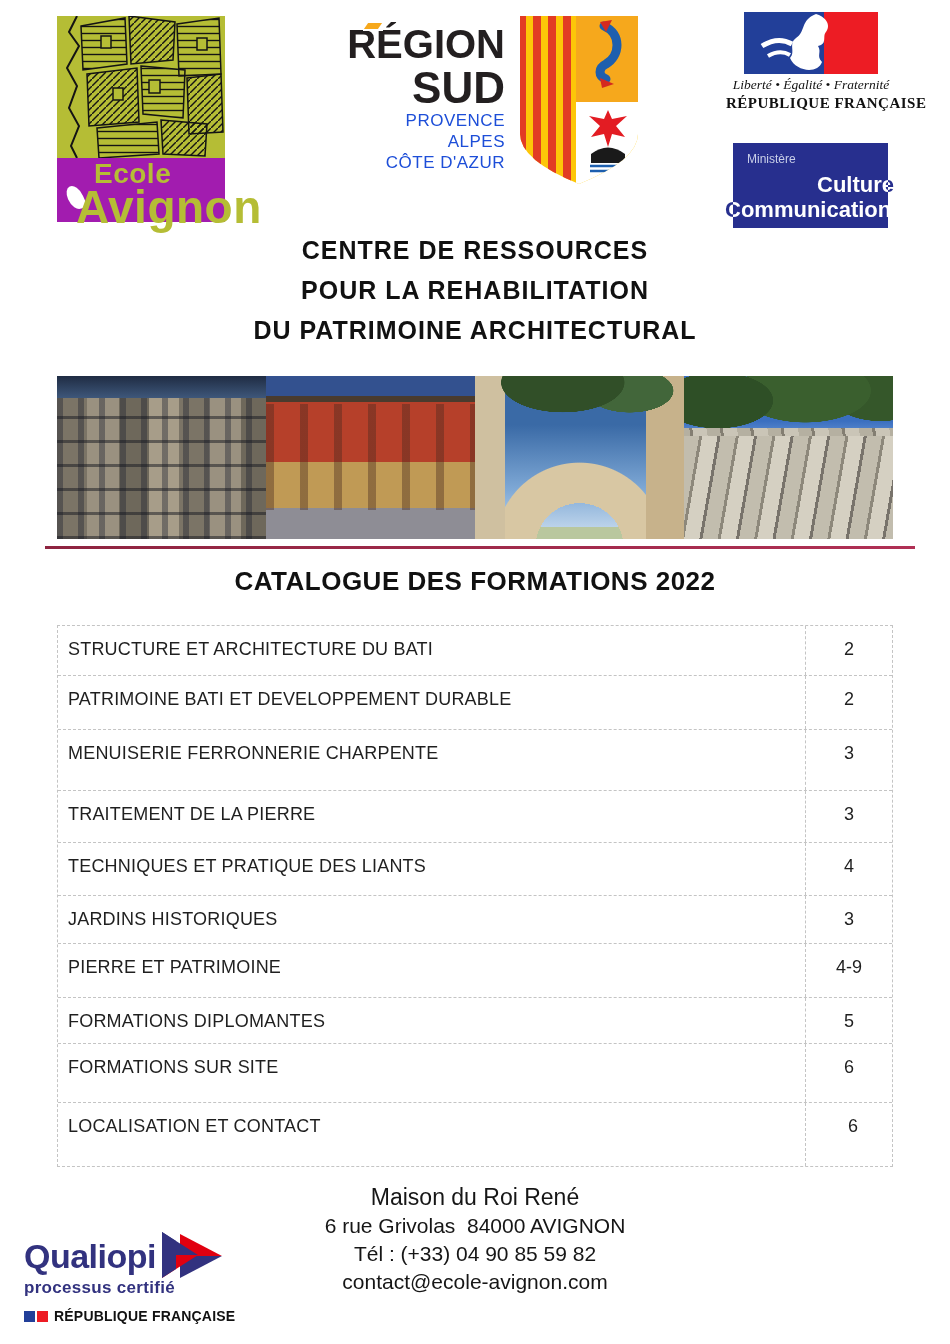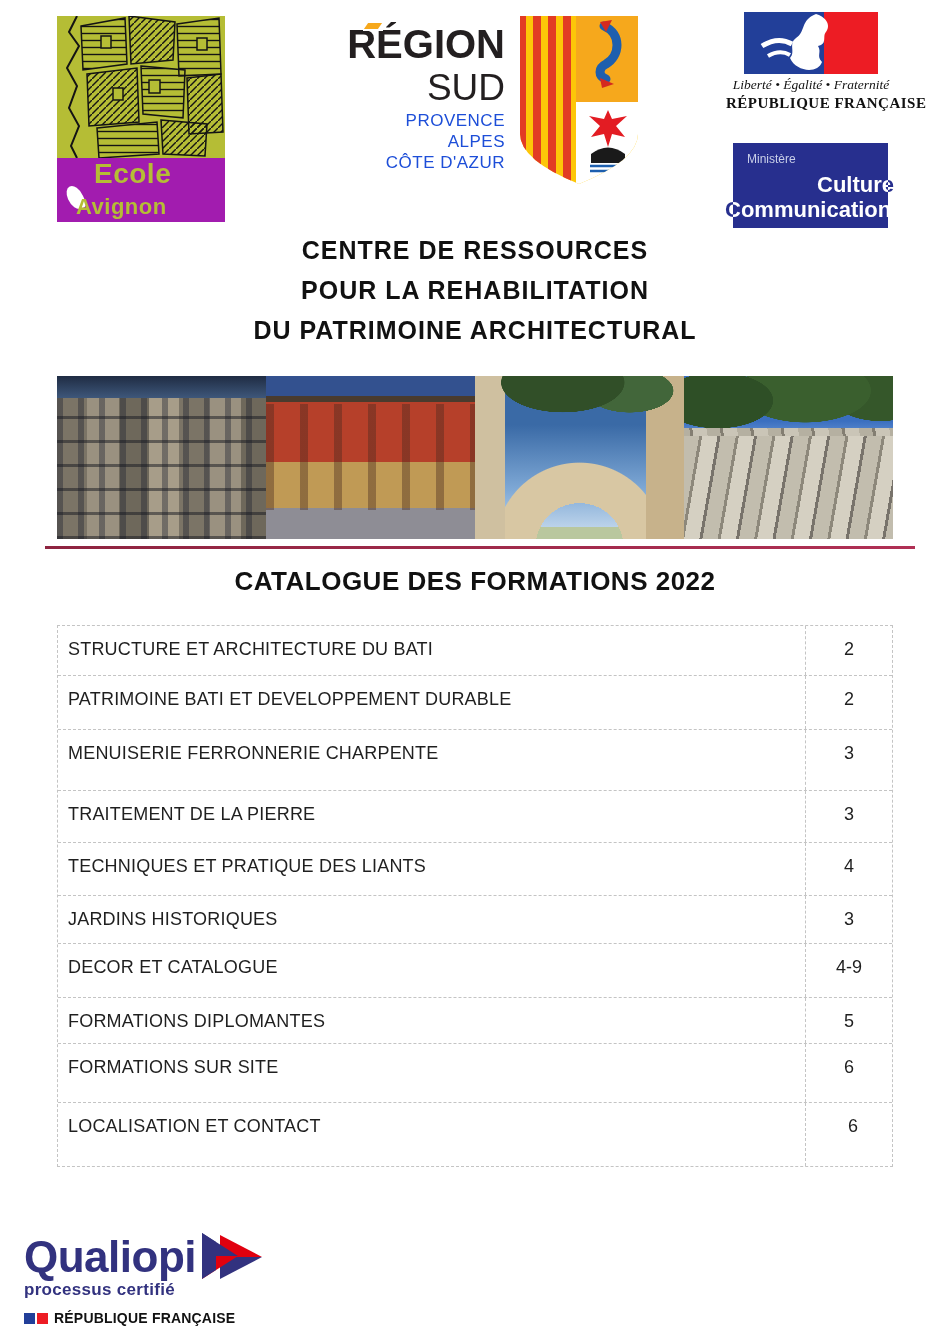--- a/index.html
+++ b/index.html
@@ -4,27 +4,27 @@
 <style>
   html,body{margin:0;padding:0;background:#fff;}
   .page{position:relative;width:950px;height:1344px;background:#ffffff;
         font-family:"Liberation Sans", sans-serif;overflow:hidden;color:#1c1c1c;}
 
   
   .ecole-logo{position:absolute;left:57px;top:16px;width:168px;height:206px;}
   .ecole-art{position:absolute;left:0;top:0;width:168px;height:142px;background:#b5bd35;}
   .ecole-band{position:absolute;left:0;top:142px;width:168px;height:64px;background:#a21caf;}
   .ecole-band .l1{position:absolute;left:37px;top:0px;font-size:28px;font-weight:bold;color:#b5bd35;letter-spacing:.5px;}
-  .ecole-band .l2{position:absolute;left:19px;top:36px;font-size:22px;font-weight:bold;color:#b5bd35;letter-spacing:.5px;}
+  .ecole-band .l2{position:absolute;left:19px;top:22px;font-size:46px;font-weight:bold;color:#b5bd35;letter-spacing:.5px;}
   .ecole-mark{position:absolute;left:11px;top:27px;width:15px;height:25px;background:#fff;
               border-radius:80% 100% 40% 100%;transform:rotate(-24deg);}
 
   .region-text{position:absolute;left:300px;top:22px;width:205px;text-align:right;color:#231f20;}
   .region-text .w1{font-size:40px;font-weight:bold;line-height:44px;position:relative;display:block;}
-  .region-text .w2{font-size:37px;font-weight:normal;line-height:44px;display:block;}
+  .region-text .w2{font-size:44px;font-weight:bold;line-height:44px;display:block;}
   .region-text .sub{font-size:17px;line-height:21px;display:block;letter-spacing:.5px;color:#1d4ed8;}
   .accent-patch{position:absolute;right:122px;top:0px;width:20px;height:9px;background:#fff;}
   .accent-patch i{position:absolute;left:3px;top:1px;width:14px;height:6px;background:#f6a81c;transform:skewX(-35deg);}
 
   .shield{position:absolute;left:518px;top:14px;}
 
   .rf-logo{position:absolute;left:726px;top:12px;width:170px;text-align:center;}
   .rf-flag{display:block;margin:0 auto;}
   .rf-motto{font-family:"Liberation Serif", serif;font-style:italic;font-size:13.5px;color:#111;margin-top:3px;white-space:nowrap;}
   .rf-name{font-family:"Liberation Serif", serif;font-weight:bold;font-size:15px;letter-spacing:.5px;color:#111;margin-top:2px;white-space:nowrap;}
@@ -95,21 +95,21 @@
       padding:13px 0 0 10px;font-size:18px;letter-spacing:.2px;color:#1f1f1f;}
   .toc-page{flex:1;text-align:center;padding-top:13px;font-size:18px;color:#1f1f1f;}
 
   
   .footer-address{position:absolute;left:0;top:1183px;width:950px;text-align:center;color:#161616;}
   .footer-address .a1{font-size:23px;line-height:29px;}
   .footer-address .a2,.footer-address .a3,.footer-address .a4{font-size:21px;line-height:28px;white-space:pre;}
 
   .qualiopi{position:absolute;left:24px;top:1232px;width:240px;}
   .q-row{display:flex;align-items:center;}
-  .q-name{font-size:44px;font-weight:bold;color:#32327f;letter-spacing:-.5px;}
+  .q-name{font-size:34px;font-weight:bold;color:#32327f;letter-spacing:-.5px;}
   .q-arrows{margin-left:6px;}
   .q-tag{font-size:17px;font-weight:bold;color:#32327f;margin-top:-2px;letter-spacing:.3px;}
   .q-rf{display:flex;align-items:center;margin-top:10px;}
   .q-flag{display:flex;margin-right:6px;}
   .q-flag i{width:11px;height:11px;display:block;}
   .q-flag .fb{background:#223f99;margin-right:2px;}
   .q-flag .fr{background:#ed1c24;}
   .q-rf-text{font-size:14px;font-weight:bold;color:#111;letter-spacing:.2px;white-space:nowrap;}
 </style>
 </head>
@@ -245,37 +245,43 @@
     </div>
     <div class="toc-row">
       <div class="toc-label">TECHNIQUES ET PRATIQUE DES LIANTS</div>
       <div class="toc-page">4</div>
     </div>
     <div class="toc-row">
       <div class="toc-label">JARDINS HISTORIQUES</div>
       <div class="toc-page">3</div>
     </div>
     <div class="toc-row">
-      <div class="toc-label">DECOR ET CATALOGUE</div>
+      <div class="toc-label">PIERRE ET PATRIMOINE</div>
       <div class="toc-page">4-9</div>
     </div>
     <div class="toc-row">
       <div class="toc-label">FORMATIONS DIPLOMANTES</div>
       <div class="toc-page">5</div>
     </div>
     <div class="toc-row">
       <div class="toc-label">FORMATIONS SUR SITE</div>
       <div class="toc-page">6</div>
     </div>
     <div class="toc-row">
       <div class="toc-label">LOCALISATION ET CONTACT</div>
       <div class="toc-page">6</div>
     </div>
   </div>
 
+  <div class="footer-address">
+    <div class="a1">Maison du Roi René</div>
+    <div class="a2">6 rue Grivolas  84000 AVIGNON</div>
+    <div class="a3">Tél : (+33) 04 90 85 59 82</div>
+    <div class="a4">contact@ecole-avignon.com</div>
+  </div>
 
   <div class="qualiopi">
     <div class="q-row">
       <span class="q-name">Qualiopi</span>
       <svg class="q-arrows" width="62" height="48" viewBox="0 0 62 48">
         <polygon points="18,2 60,24 18,24" fill="#e1000f"></polygon>
         <polygon points="18,24 60,24 18,46" fill="#32327f"></polygon>
         <polygon points="0,0 36,23 0,23" fill="#32327f"></polygon>
         <polygon points="0,23 36,23 0,46" fill="#e1000f"></polygon>
         <polygon points="0,0 14,9 14,37 0,46" fill="#32327f"></polygon>

